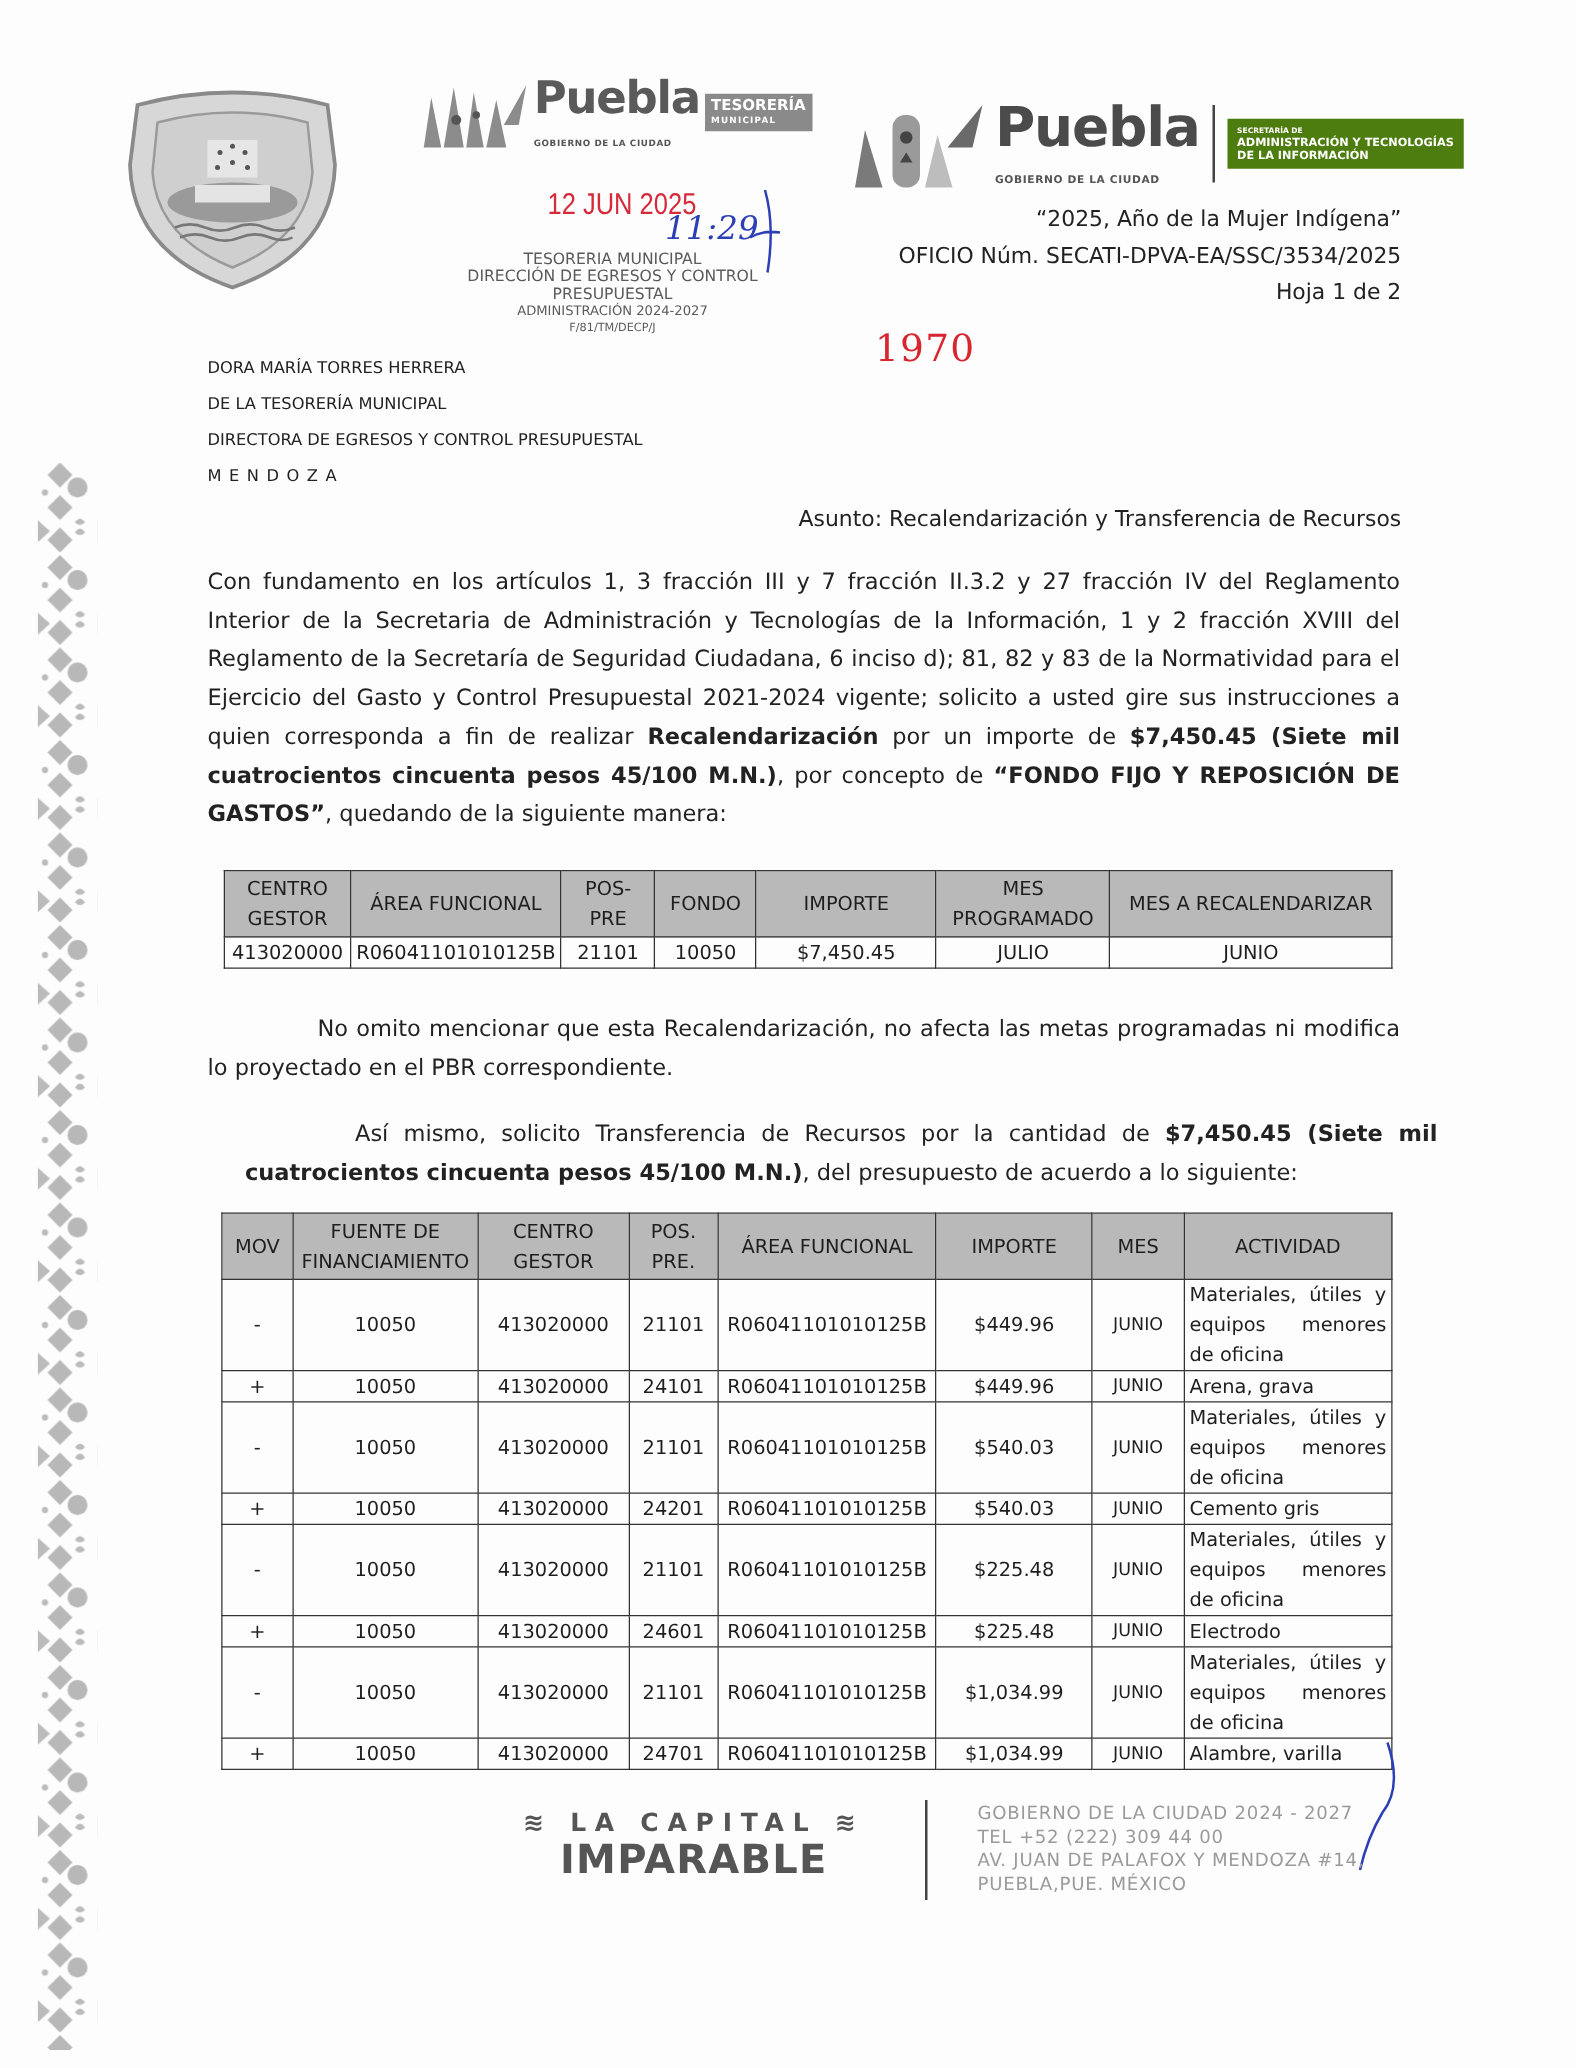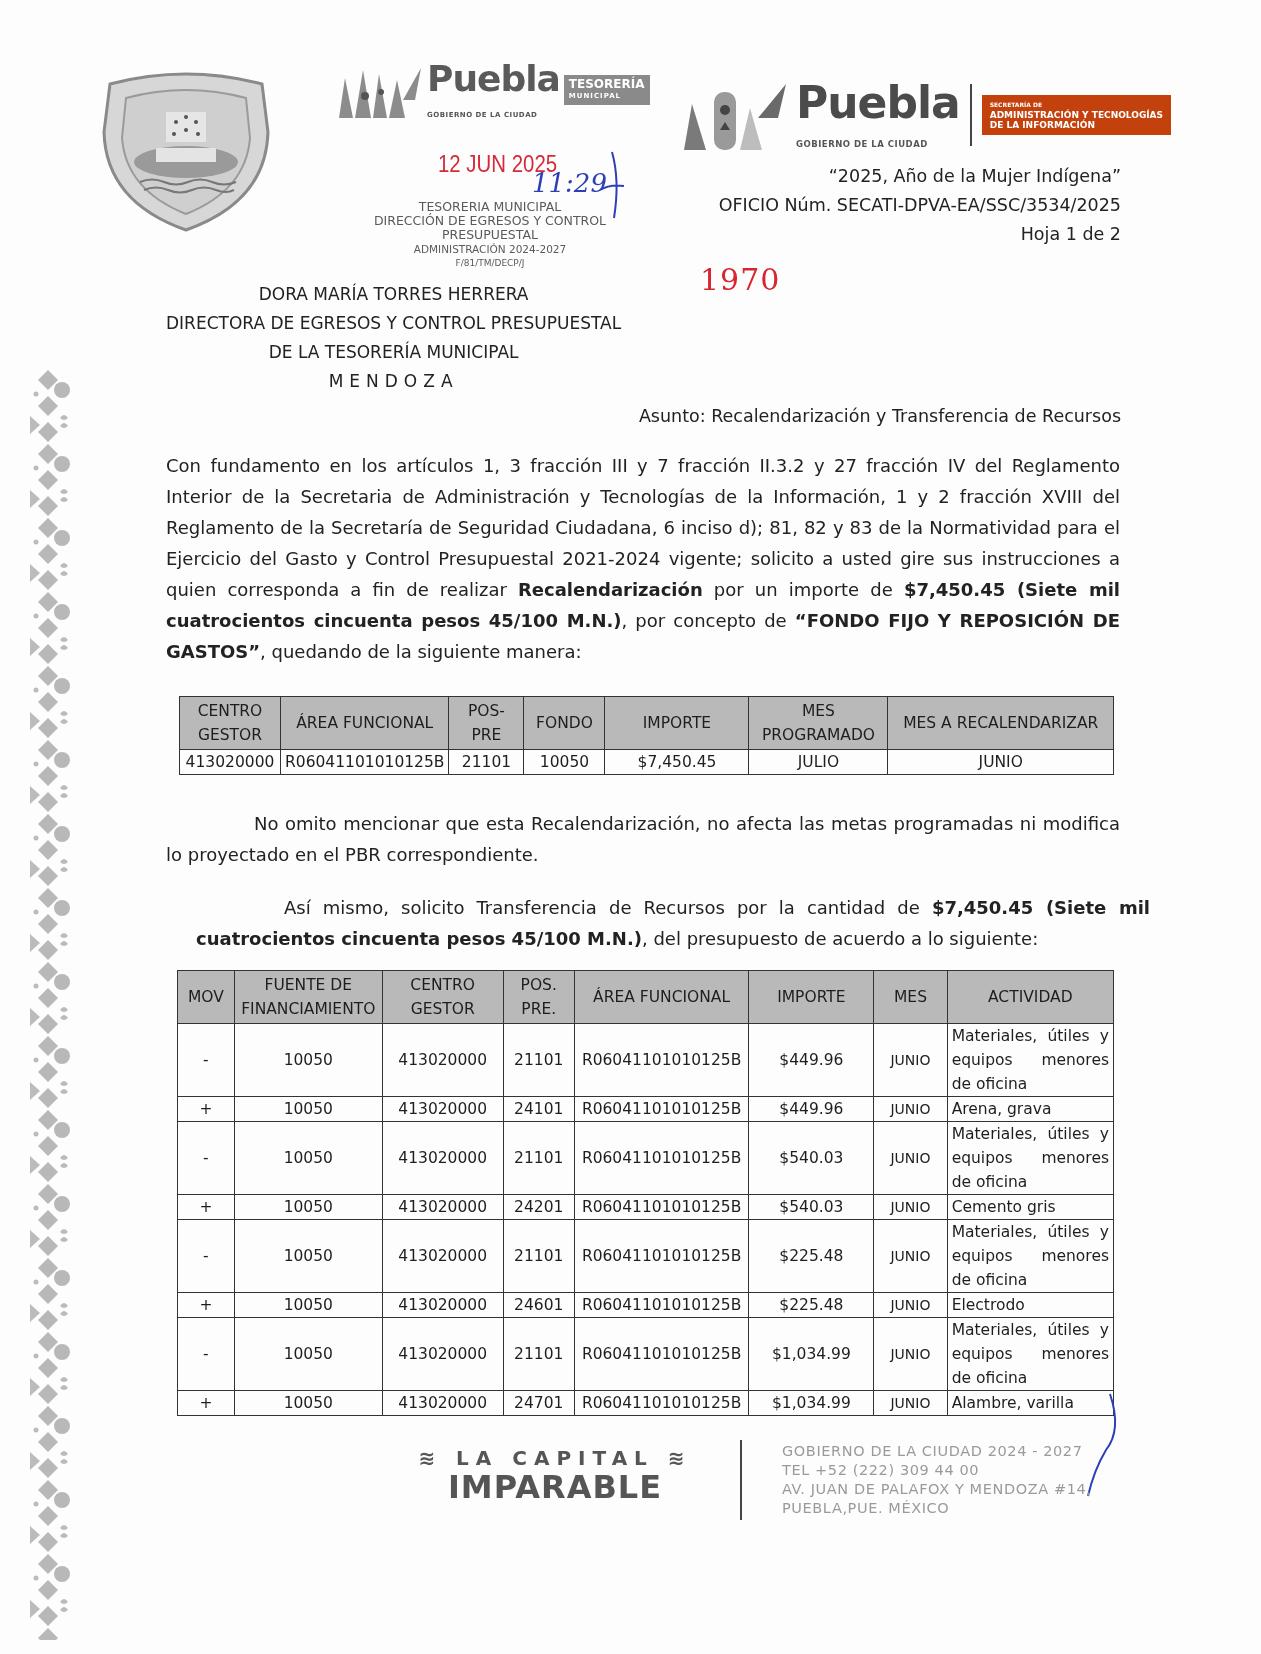--- a/index.html
+++ b/index.html
@@ -19,36 +19,36 @@
 
   
   .logo-teso { left:335px; top:50px; width:345px; height:80px; }
   .puebla-word { font-family:"DejaVu Sans", sans-serif; font-weight:bold; color:#5a5a5a; letter-spacing:-1px; }
   .gob-small { font-size:7px; font-weight:bold; color:#555; letter-spacing:0.5px;margin-top:15px; }
   .teso-box { background:#8a8a8a; color:#fff; font-weight:bold; font-size:12px; line-height:12px; padding:3px 5px; }
   .teso-box small { font-size:7px; display:block; letter-spacing:1px; }
 
   
   .logo-sec { left:680px; top:70px; width:520px; height:90px; }
-  .sec-box { background:#c2410c; color:#fff; font-weight:bold; font-size:9px; line-height:10px; padding:5px 8px; }
+  .sec-box { background:#4d7c0f; color:#fff; font-weight:bold; font-size:9px; line-height:10px; padding:5px 8px; }
   .sec-box small { font-size:6px; display:block; }
 
   
   .stamp-date { left:438px; top:150px; font-family:"Liberation Sans Narrow","Liberation Sans",sans-serif; font-size:24px; color:#d52a3a; letter-spacing:0px; transform:scaleX(0.85); transform-origin:left; }
   .stamp-time { left:532px; top:168px; font-size:26px; color:#2d3fb5; font-style:italic; font-family:"DejaVu Serif", serif; }
   .stamp-lines { left:340px; top:200px; width:300px; text-align:center; color:#5a5a5a; font-size:12.5px; line-height:14px; }
   .stamp-lines .sm { font-size:10.5px; }
   .stamp-lines .xs { font-size:9px; }
   .folio { left:700px; top:262px; font-family:"DejaVu Serif", serif; font-size:30px; color:#d7262f; letter-spacing:1px; }
 
   
   .hdr-right { right:140px; top:162px; text-align:right; font-size:17.5px; line-height:29px; color:#222; }
 
   
-  .addressee { left:166px; top:280px; font-size:17px; line-height:29px; color:#222;text-align:center; }
+  .addressee { left:166px; top:280px; font-size:13px; line-height:29px; color:#222; }
   .presente { letter-spacing:6px; }
 
   .asunto { right:140px; top:406px; font-size:17.5px; color:#222; }
 
   .para { left:166px; width:954px; font-size:18px; line-height:31px; color:#222; text-align:justify; }
   .para b { font-weight:bold; }
   .p1 { top:450px; }
   .p2 { top:808px; text-indent:88px; }
   .p3 { top:892px; text-indent:88px;margin-left:30px; }
 
@@ -162,22 +162,22 @@
 <div class="abs folio">1970</div>
 
 <div class="abs hdr-right">
   <div>“2025, Año de la Mujer Indígena”</div>
   <div>OFICIO Núm. SECATI-DPVA-EA/SSC/3534/2025</div>
   <div>Hoja 1 de 2</div>
 </div>
 
 <div class="abs addressee">
   <div>DORA MARÍA TORRES HERRERA</div>
+  <div>DE LA TESORERÍA MUNICIPAL</div>
   <div>DIRECTORA DE EGRESOS Y CONTROL PRESUPUESTAL</div>
-  <div>DE LA TESORERÍA MUNICIPAL</div>
   <div class="presente">MENDOZA</div>
 </div>
 
 <div class="abs asunto">Asunto: Recalendarización y Transferencia de Recursos</div>
 
 <div class="abs para p1">
   <span>Con fundamento en los artículos 1, 3 fracción III y 7 fracción II.3.2 y 27 fracción IV del Reglamento Interior de la Secretaria de Administración y Tecnologías de la Información, 1 y 2 fracción XVIII del Reglamento de la Secretaría de Seguridad Ciudadana, 6 inciso d); 81, 82 y 83 de la Normatividad para el Ejercicio del Gasto y Control Presupuestal 2021-2024 vigente; solicito a usted gire sus instrucciones a quien corresponda a fin de realizar </span><b>Recalendarización</b><span> por un importe de </span><b>$7,450.45 (Siete mil cuatrocientos cincuenta pesos 45/100 M.N.)</b><span>, por concepto de </span><b>“FONDO FIJO Y REPOSICIÓN DE GASTOS”</b><span>, quedando de la siguiente manera:</span>
 </div>
 
 <table class="t1">

